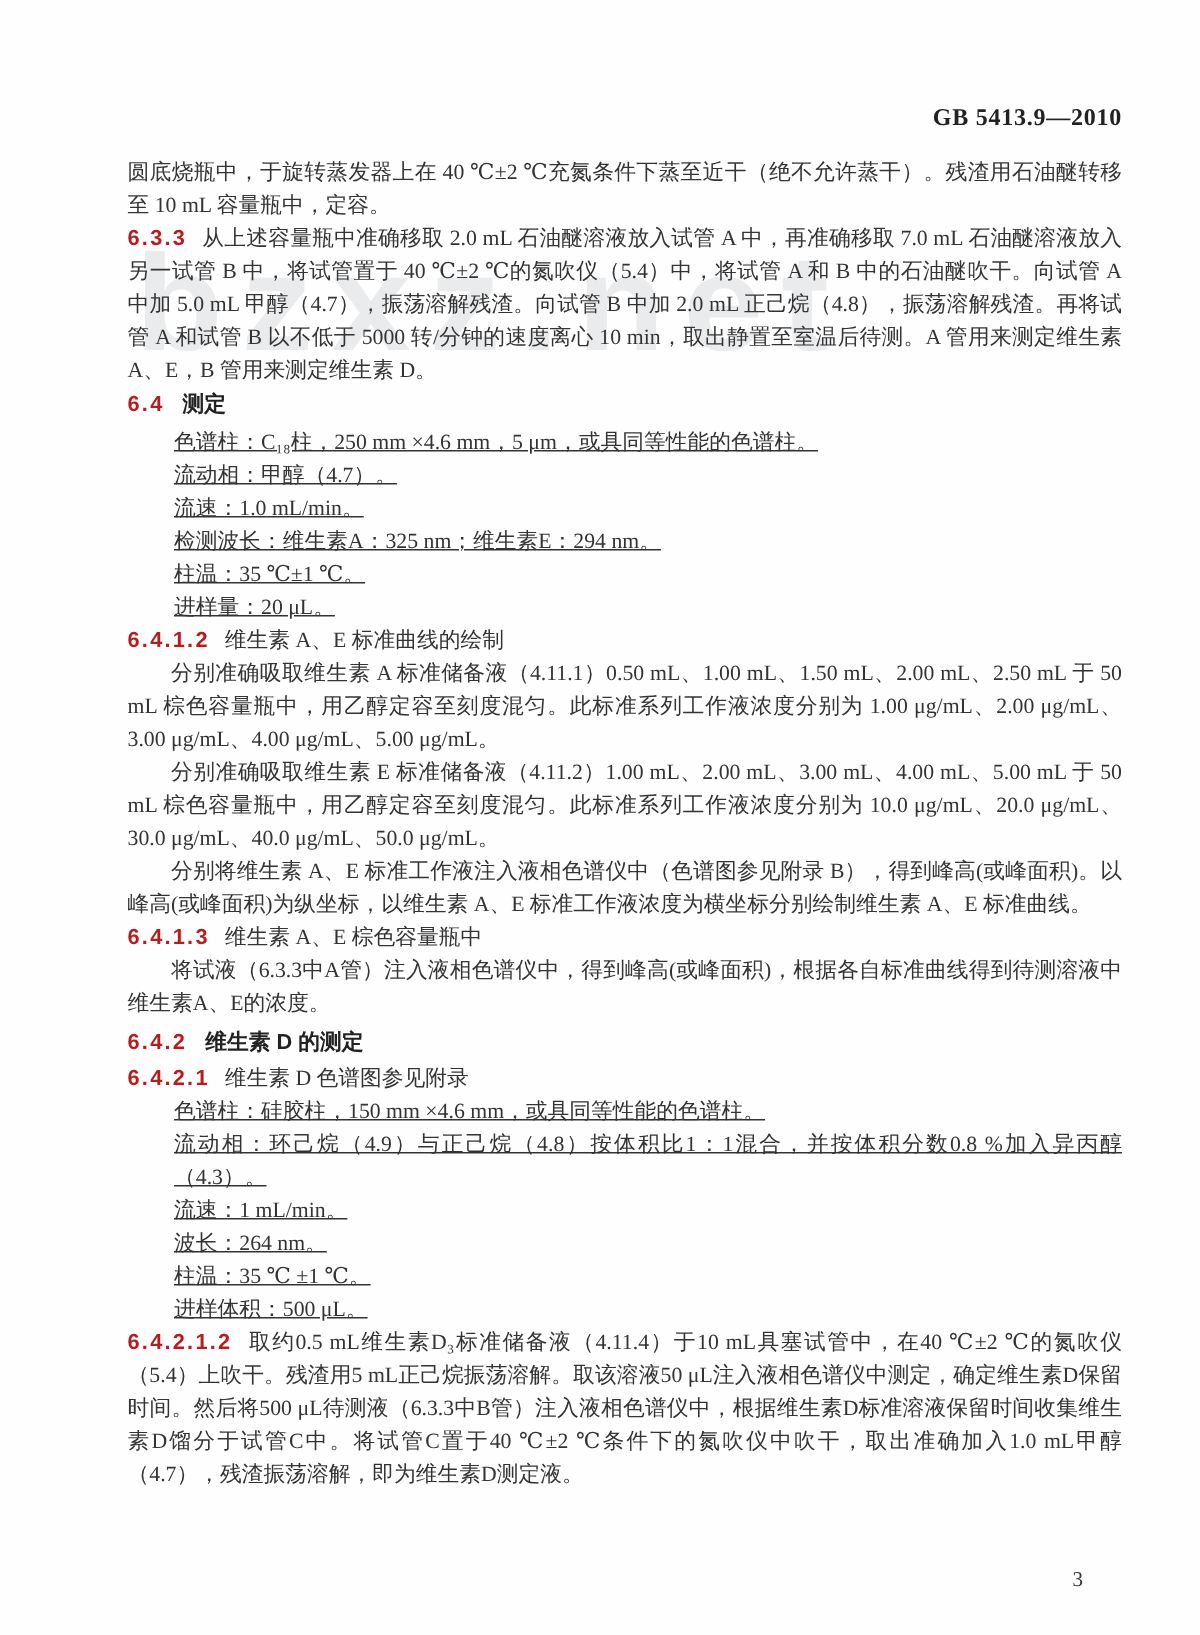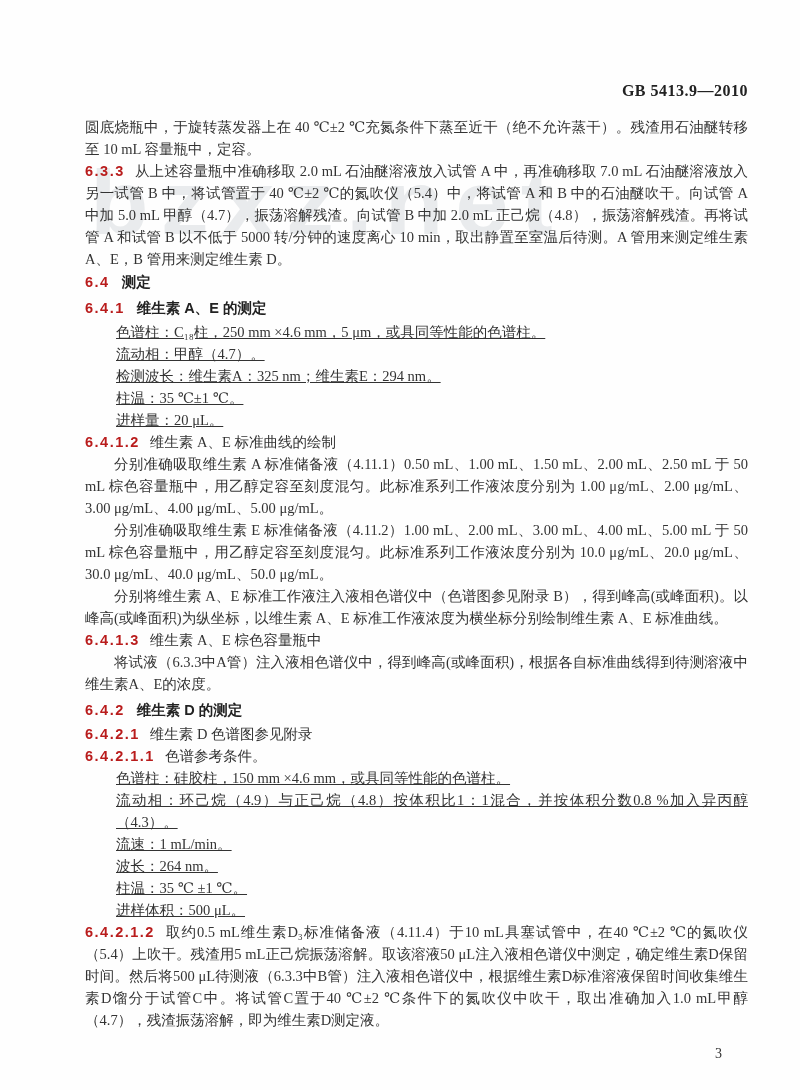--- a/index.html
+++ b/index.html
@@ -23,21 +23,21 @@
     letter-spacing: 12px;
     color: #8f9aa3;
     opacity: 0.18;
     transform: scaleY(0.95);
     white-space: nowrap;
     user-select: none;
   }
   .content {
     position: absolute;
     left: 85px;
-    top: 82px;
+    top: 70px;
     width: 663px;
     z-index: 1;
   }
   .std-header {
     text-align: right;
     font-size: 16px;
     font-weight: bold;
     letter-spacing: 0.5px;
     color: #222222;
     margin: 0 0 16px 0;
@@ -84,44 +84,43 @@
   <div class="content">
 
     <div class="std-header">GB 5413.9—2010</div>
 
     <p class="line">圆底烧瓶中，于旋转蒸发器上在 40 ℃±2 ℃充氮条件下蒸至近干（绝不允许蒸干）。残渣用石油醚转移至 10 mL 容量瓶中，定容。</p>
 
     <p class="clause"><span class="num">6.3.3</span><span>从上述容量瓶中准确移取 2.0 mL 石油醚溶液放入试管 A 中，再准确移取 7.0 mL 石油醚溶液放入另一试管 B 中，将试管置于 40 ℃±2 ℃的氮吹仪（5.4）中，将试管 A 和 B 中的石油醚吹干。向试管 A 中加 5.0 mL 甲醇（4.7），振荡溶解残渣。向试管 B 中加 2.0 mL 正己烷（4.8），振荡溶解残渣。再将试管 A 和试管 B 以不低于 5000 转/分钟的速度离心 10 min，取出静置至室温后待测。A 管用来测定维生素 A、E，B 管用来测定维生素 D。</span></p>
 
     <p class="h1"><span class="num">6.4</span><span>测定</span></p>
 
-    <p class="h2"><span class="num">6.4.1</span><span>维生素 A、E 的测定</span></p>
 
 
     <p class="cond">色谱柱：C₁₈柱，250 mm ×4.6 mm，5 μm，或具同等性能的色谱柱。</p>
     <p class="cond">流动相：甲醇（4.7）。</p>
+    <p class="cond">流速：1.0 mL/min。</p>
     <p class="cond">检测波长：维生素A：325 nm；维生素E：294 nm。</p>
     <p class="cond">柱温：35 ℃±1 ℃。</p>
     <p class="cond">进样量：20 μL。</p>
 
     <p class="h3"><span class="num">6.4.1.2</span><span>维生素 A、E 标准曲线的绘制</span></p>
 
     <p class="para">分别准确吸取维生素 A 标准储备液（4.11.1）0.50 mL、1.00 mL、1.50 mL、2.00 mL、2.50 mL 于 50 mL 棕色容量瓶中，用乙醇定容至刻度混匀。此标准系列工作液浓度分别为 1.00 μg/mL、2.00 μg/mL、3.00 μg/mL、4.00 μg/mL、5.00 μg/mL。</p>
     <p class="para">分别准确吸取维生素 E 标准储备液（4.11.2）1.00 mL、2.00 mL、3.00 mL、4.00 mL、5.00 mL 于 50 mL 棕色容量瓶中，用乙醇定容至刻度混匀。此标准系列工作液浓度分别为 10.0 μg/mL、20.0 μg/mL、30.0 μg/mL、40.0 μg/mL、50.0 μg/mL。</p>
     <p class="para">分别将维生素 A、E 标准工作液注入液相色谱仪中（色谱图参见附录 B），得到峰高(或峰面积)。以峰高(或峰面积)为纵坐标，以维生素 A、E 标准工作液浓度为横坐标分别绘制维生素 A、E 标准曲线。</p>
 
     <p class="h3"><span class="num">6.4.1.3</span><span>维生素 A、E 棕色容量瓶中</span></p>
 
     <p class="para">将试液（6.3.3中A管）注入液相色谱仪中，得到峰高(或峰面积)，根据各自标准曲线得到待测溶液中维生素A、E的浓度。</p>
 
     <p class="h2"><span class="num">6.4.2</span><span>维生素 D 的测定</span></p>
 
     <p class="h3"><span class="num">6.4.2.1</span><span>维生素 D 色谱图参见附录</span></p>
 
-    <p class="h3"><span class="num">6.4.2.1.1</span><span>色谱参考条件。</span></p>
 
     <p class="cond">色谱柱：硅胶柱，150 mm ×4.6 mm，或具同等性能的色谱柱。</p>
     <p class="cond">流动相：环己烷（4.9）与正己烷（4.8）按体积比1：1混合，并按体积分数0.8 %加入异丙醇（4.3）。</p>
     <p class="cond">流速：1 mL/min。</p>
     <p class="cond">波长：264 nm。</p>
     <p class="cond">柱温：35 ℃ ±1 ℃。</p>
     <p class="cond">进样体积：500 μL。</p>
 
     <p class="clause"><span class="num">6.4.2.1.2</span><span>取约0.5 mL维生素D₃标准储备液（4.11.4）于10 mL具塞试管中，在40 ℃±2 ℃的氮吹仪（5.4）上吹干。残渣用5 mL正己烷振荡溶解。取该溶液50 μL注入液相色谱仪中测定，确定维生素D保留时间。然后将500 μL待测液（6.3.3中B管）注入液相色谱仪中，根据维生素D标准溶液保留时间收集维生素D馏分于试管C中。将试管C置于40 ℃±2 ℃条件下的氮吹仪中吹干，取出准确加入1.0 mL甲醇（4.7），残渣振荡溶解，即为维生素D测定液。</span></p>
 

